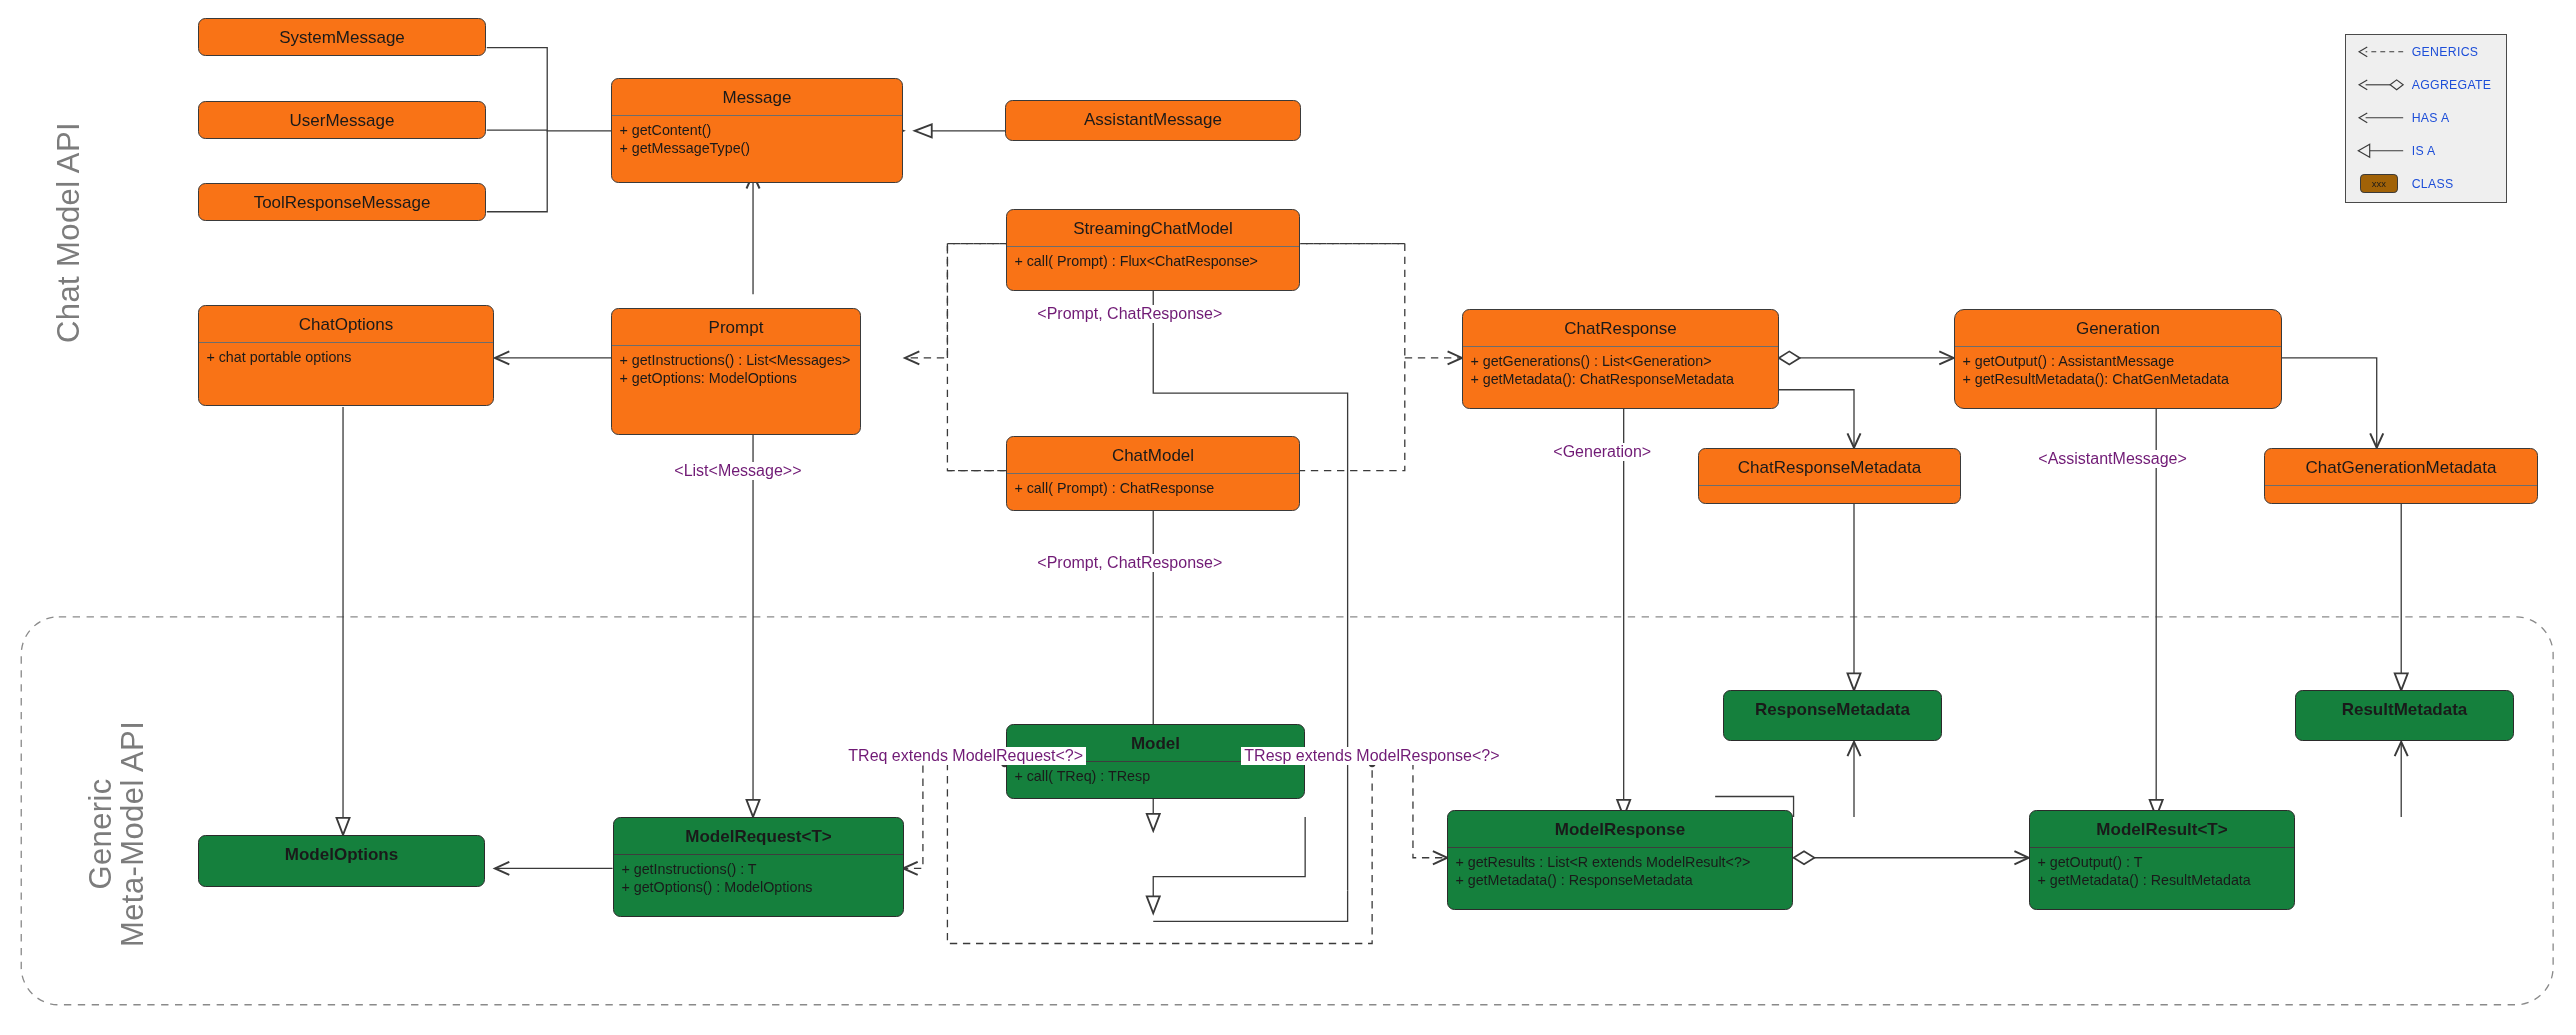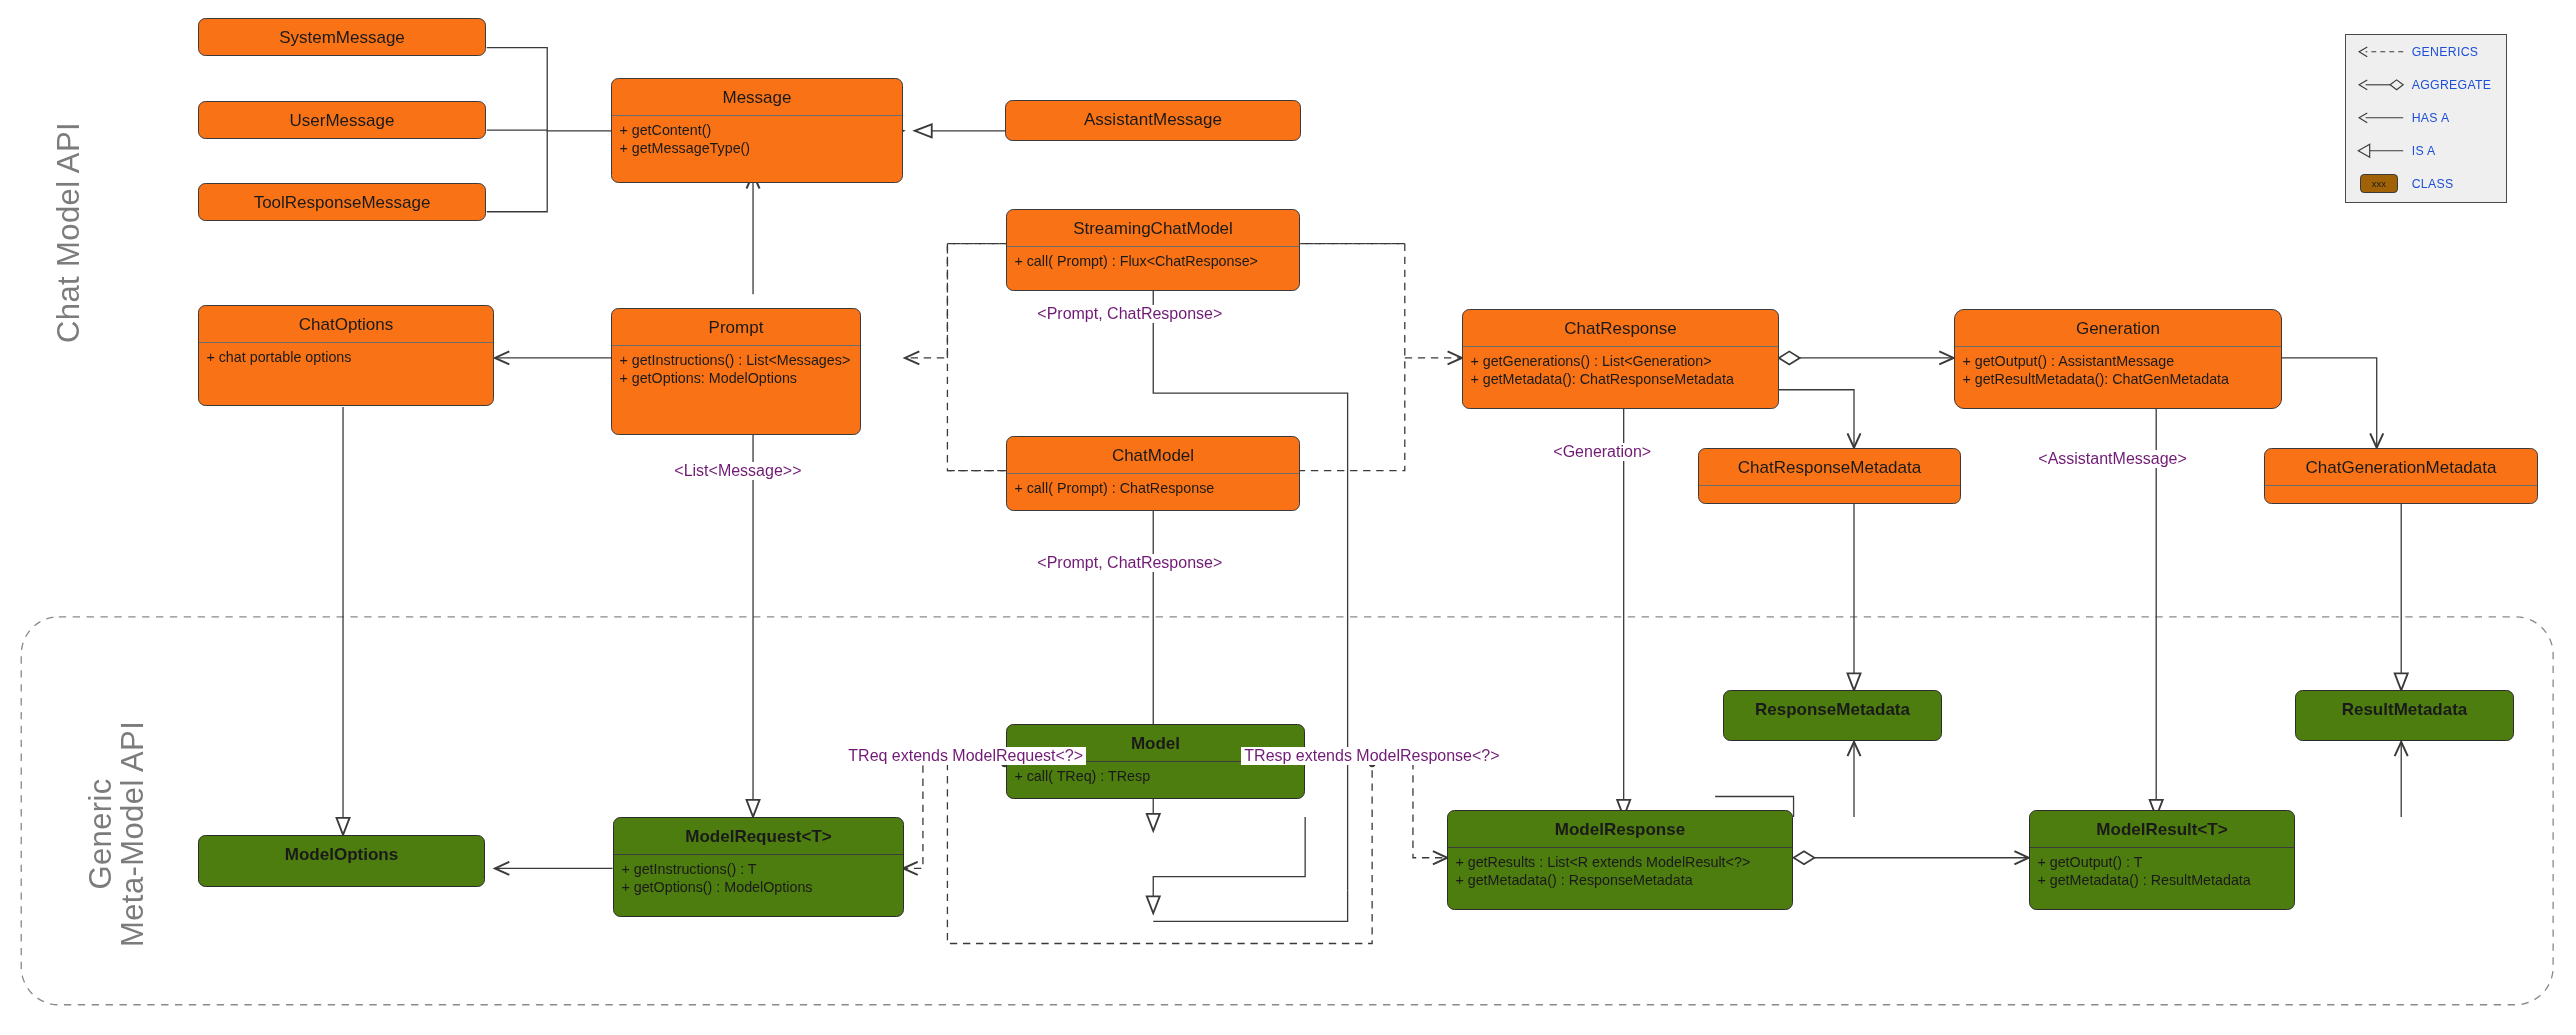--- a/index.html
+++ b/index.html
@@ -9,21 +9,21 @@
 
   
   .uml{position:absolute;box-sizing:border-box;border:1.3px solid #3a3a3a;border-radius:7.4px;
        background:#f97316;overflow:hidden;z-index:5;}
   .uml .title{text-align:center;color:#1a1a1a;font-size:17px;line-height:1;
        padding:9.8px 4.9px 9px;white-space:nowrap;}
   .uml .sep{height:1.1px;background:#6d6d6d;}
   .uml .members{padding:4.9px 7.4px 5.7px;}
   .uml .members div{font-size:14.3px;color:#1a1a1a;line-height:1.28;white-space:nowrap;}
 
-  .uml.yellow{background:#4d7c0f;border-color:#2b2b2b;}
+  .uml.yellow{background:#15803d;border-color:#2b2b2b;}
   .uml.yellow .title{font-weight:bold;}
   .uml.yellow .sep{background:#3d3d3d;}
 
   
   .lbl{position:absolute;font-size:16px;color:#701a75;white-space:nowrap;z-index:6;
        background:#fff;padding:0 3.3px;}
 
   
   .group-caption{position:absolute;color:#7c7c7c;white-space:nowrap;z-index:4;
        transform-origin:0 0;transform:rotate(-90deg);font-size:31px;letter-spacing:0.4px;}

